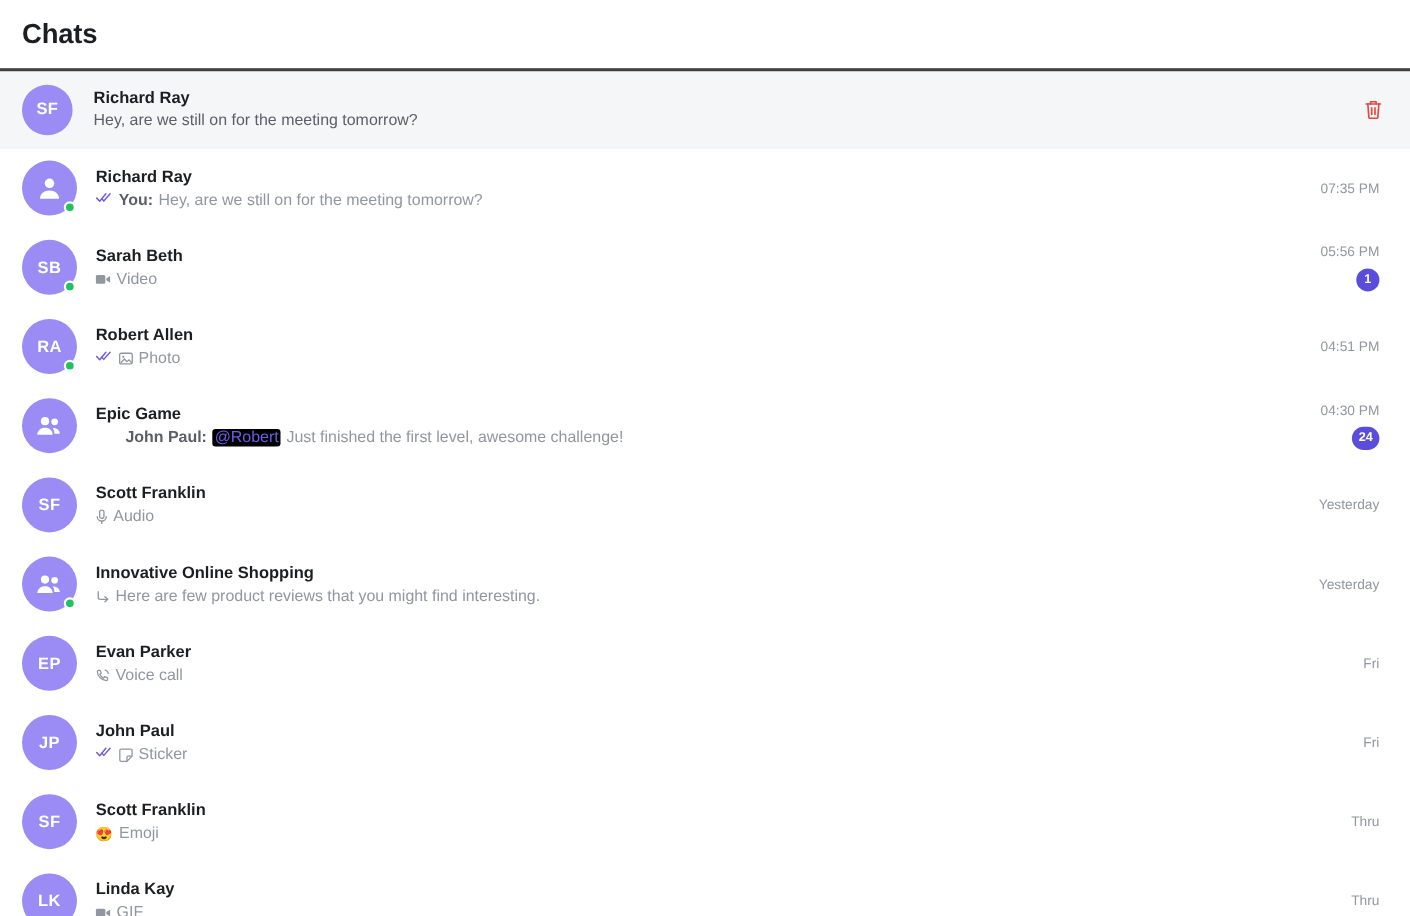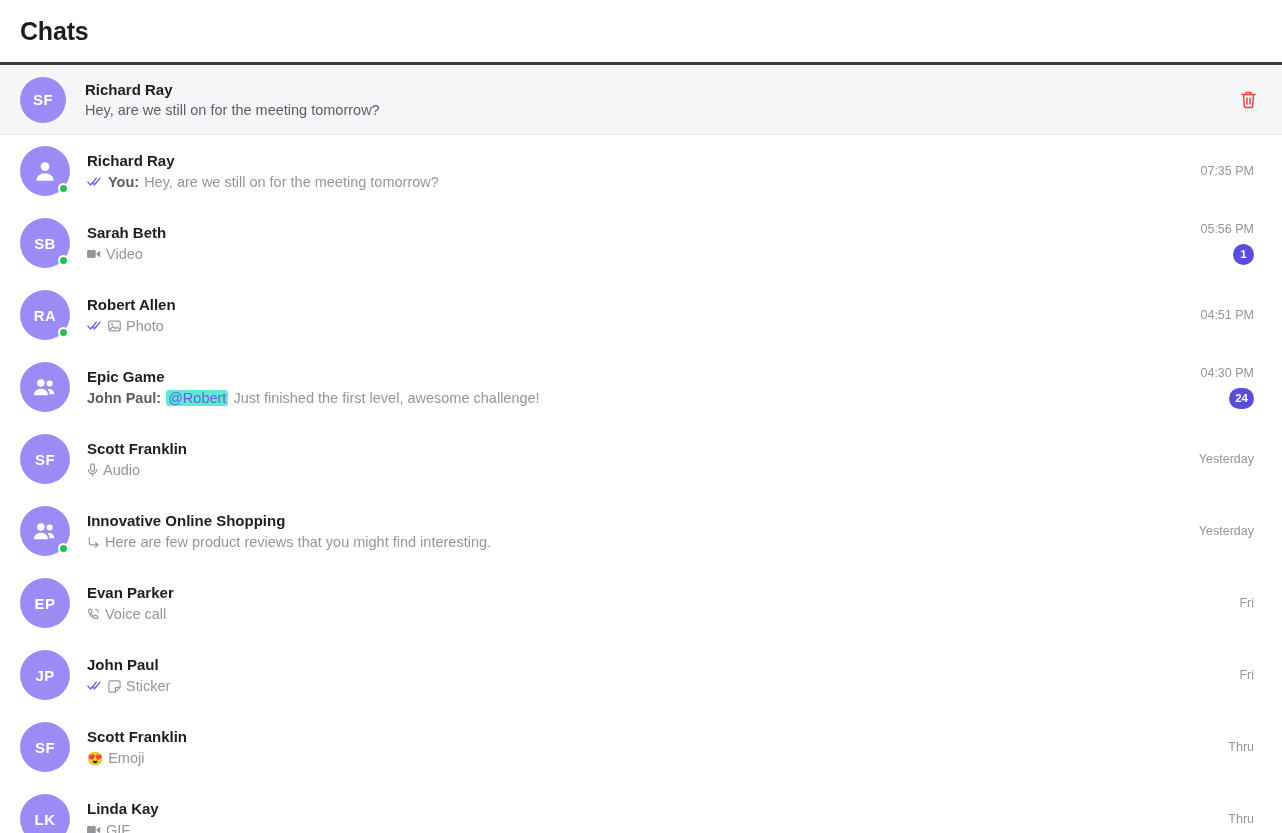--- a/index.html
+++ b/index.html
@@ -142,35 +142,35 @@
   .chat-name {
     font-size: 15px;
     font-weight: bold;
     color: #1c1e21;
     white-space: nowrap;
   }
   .chat-sub {
     font-size: 14.5px;
     color: #9296a0;
     display: flex;
-    align-items: center;
     gap: 5px;
     white-space: nowrap;
   }
   .sub-you {
     color: #5b5e66;
     font-weight: bold;
   }
   .sub-sender {
     color: #5b5e66;
     font-weight: bold;
+    margin-left: 27px;
   }
   .mention {
     color: #6c5ce7;
-    background: #5eead4;
+    background: #000000;
     border-radius: 3px;
     padding: 0 2px;
   }
   .sub-text { color: #9296a0; }
 
   .ticks {
     color: #6c5ce7;
     font-size: 13px;
     letter-spacing: -2px;
     display: inline-block;

